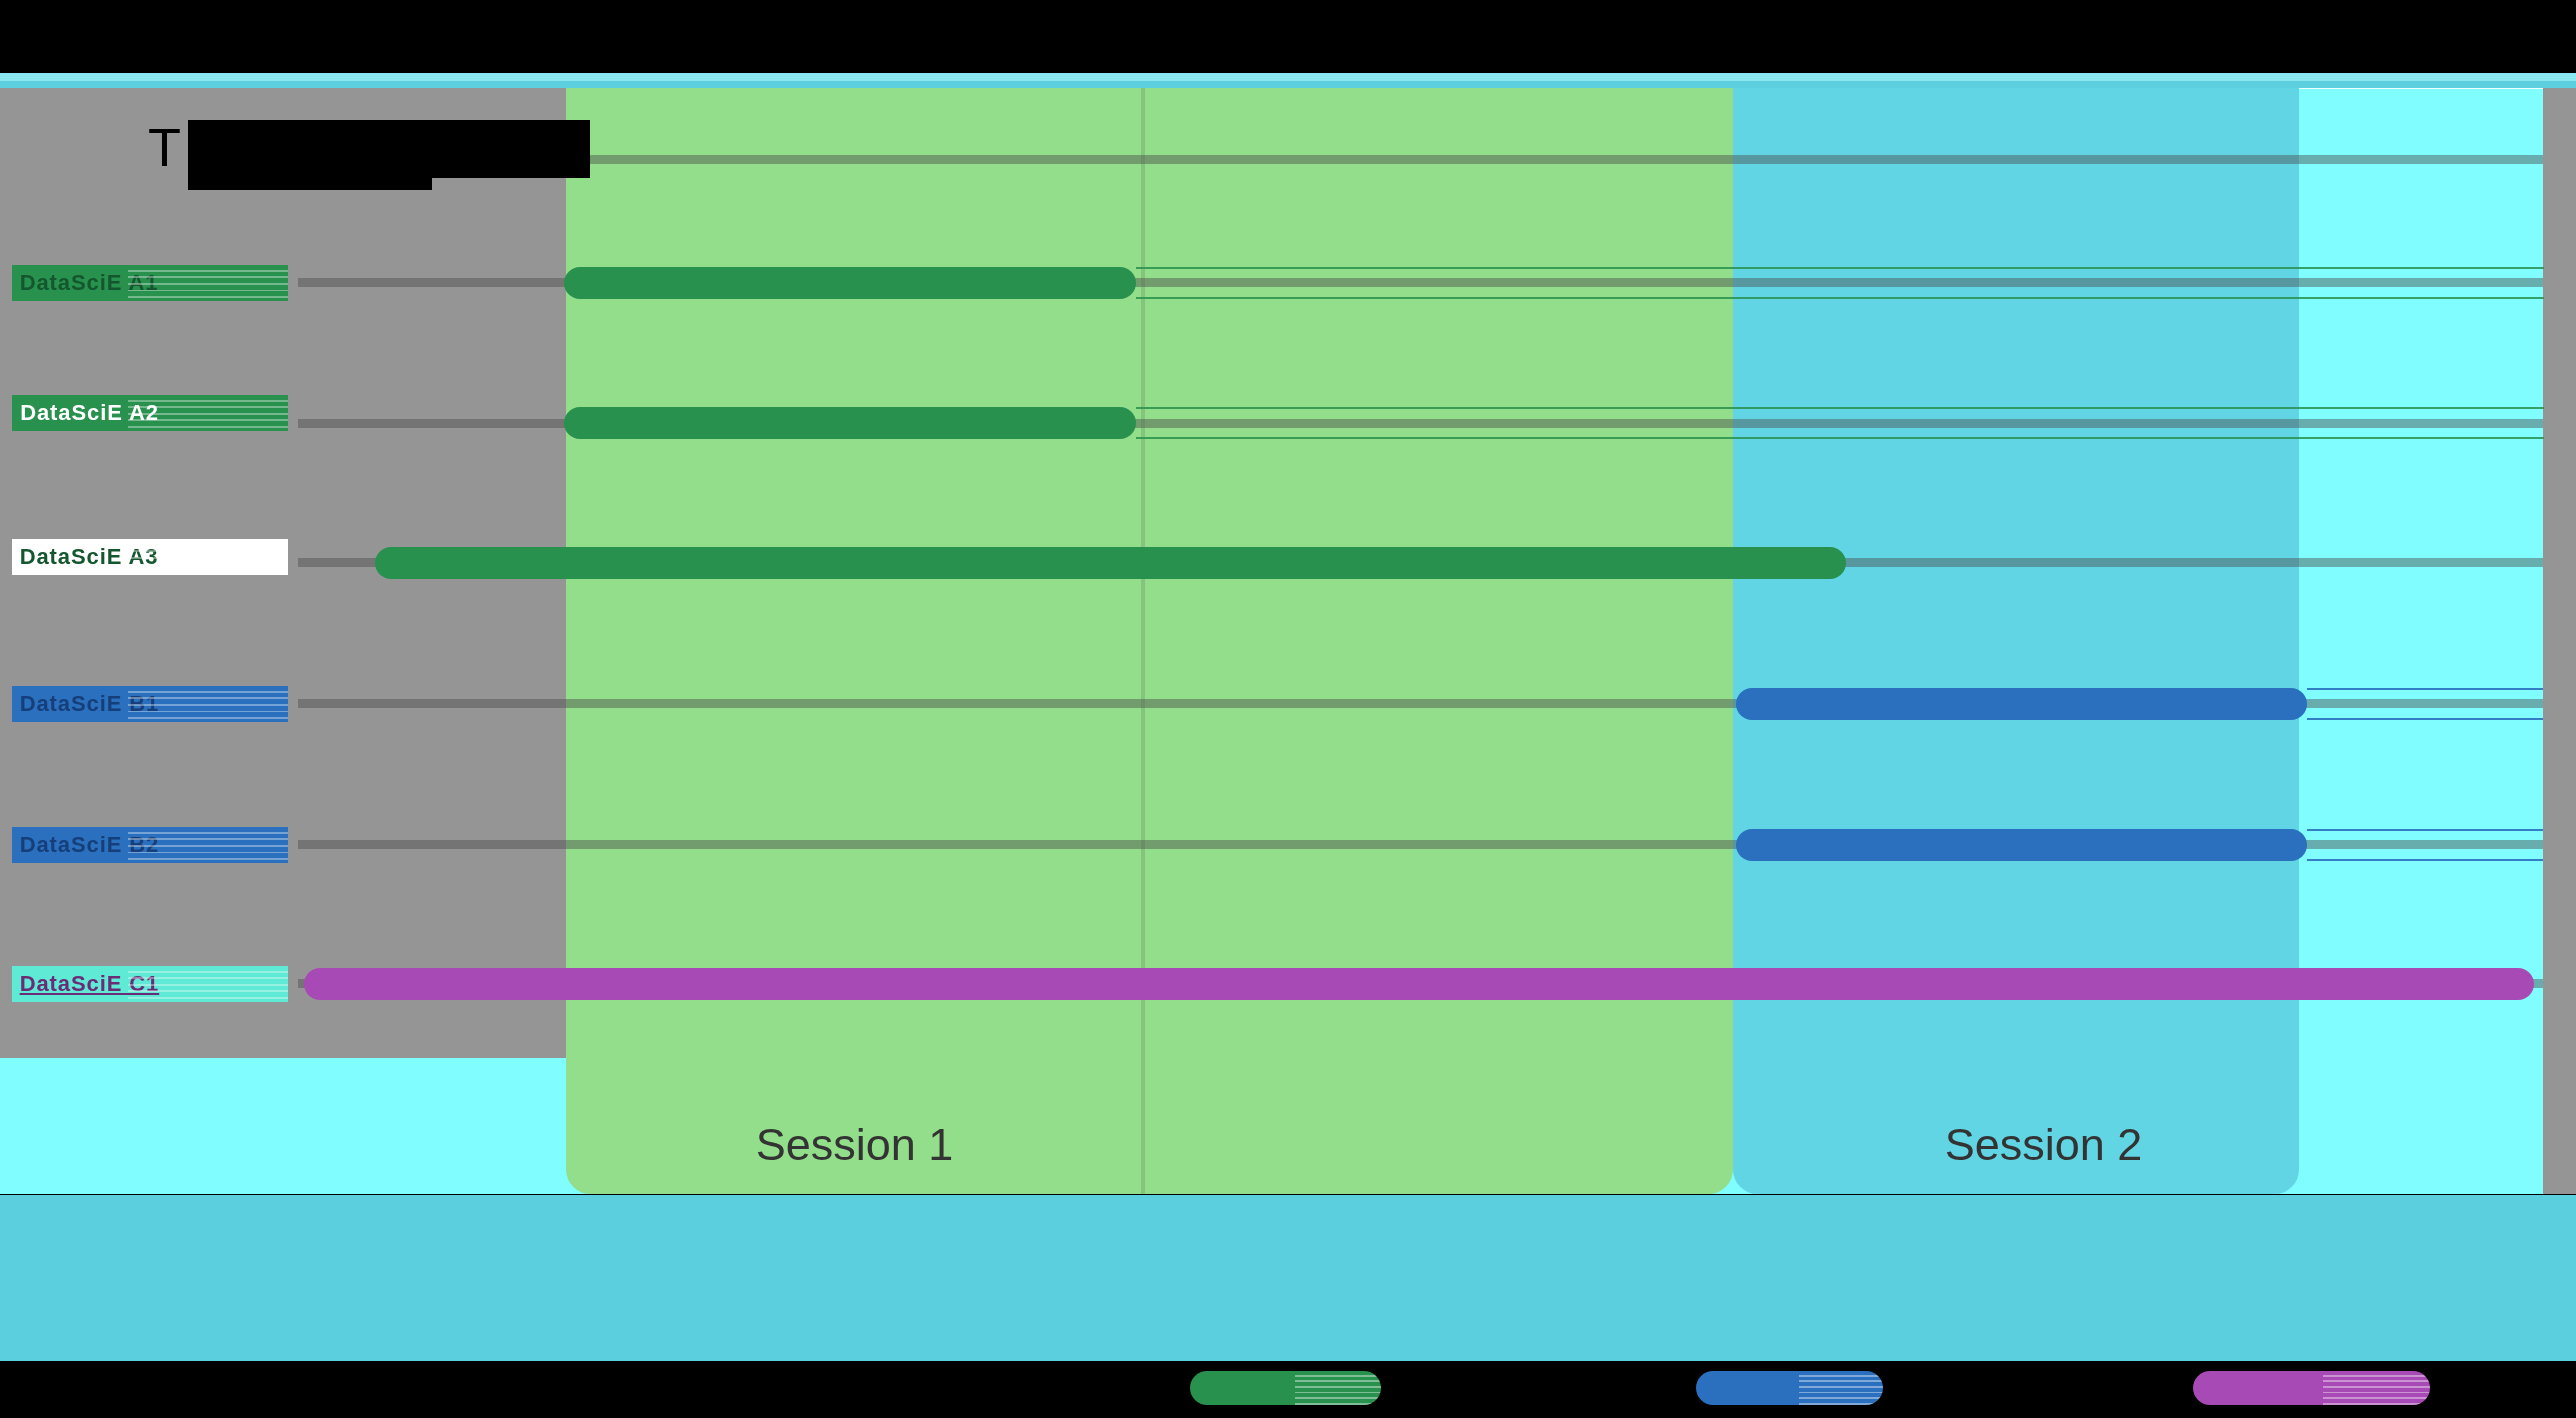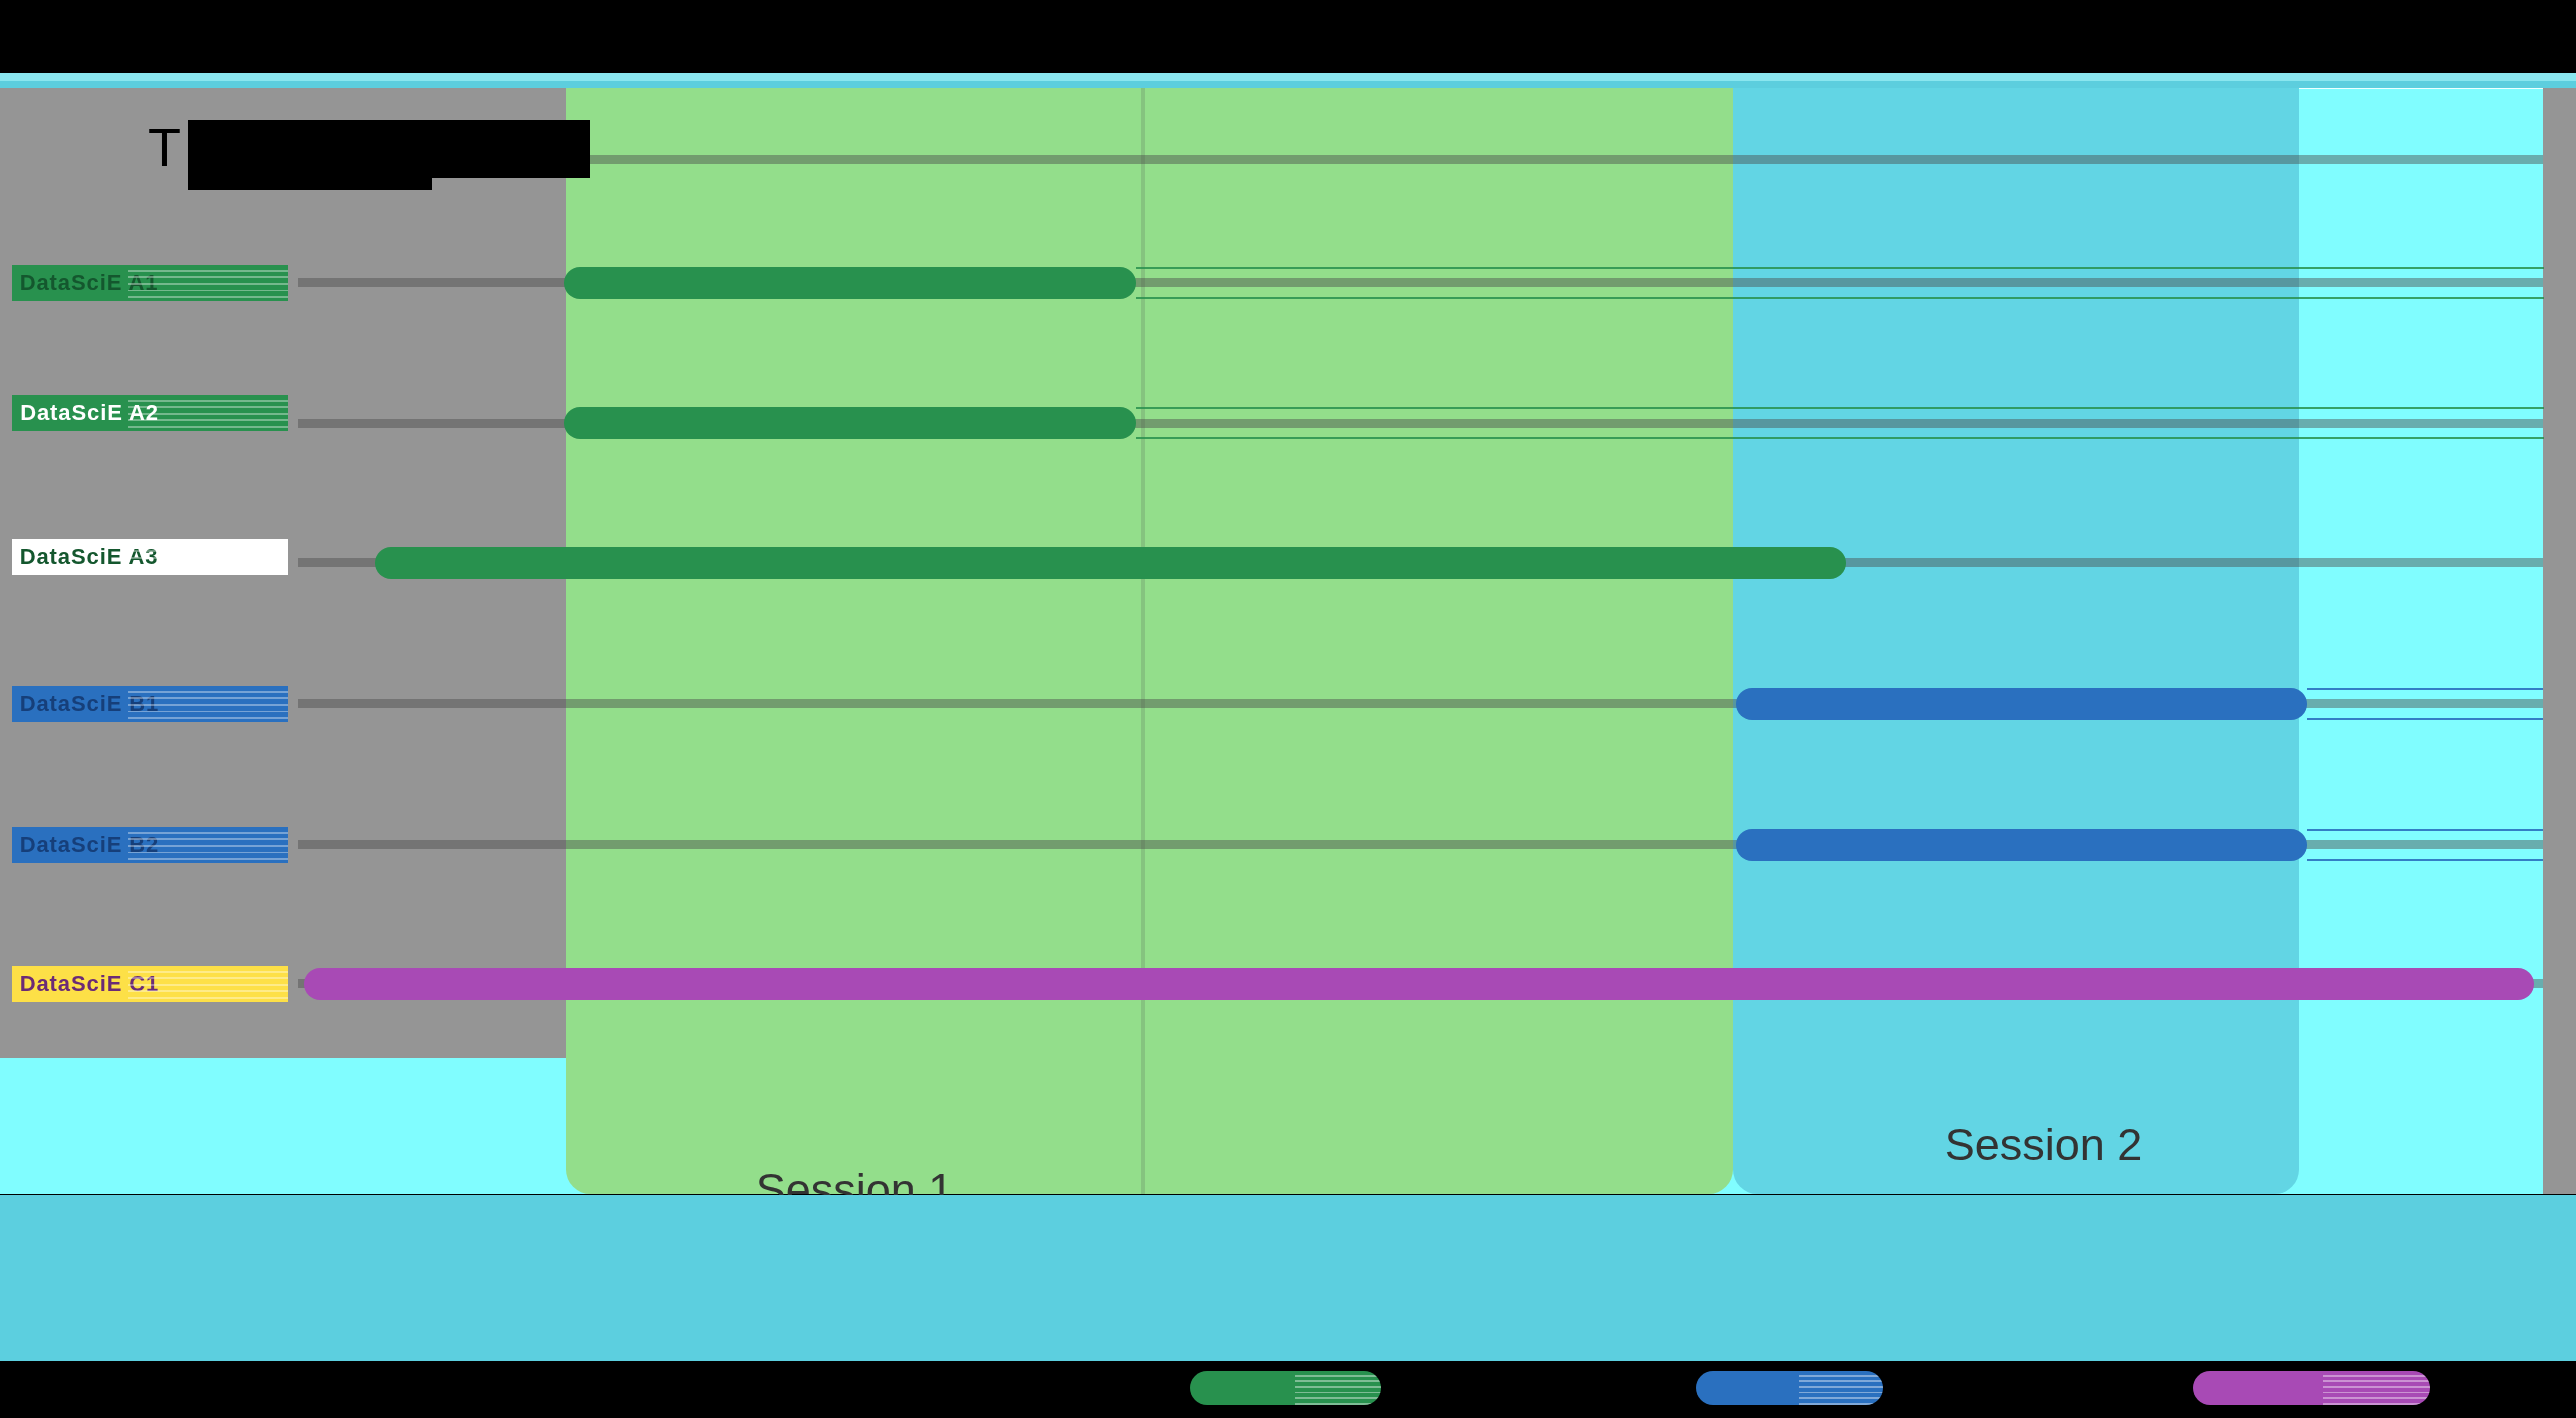--- a/index.html
+++ b/index.html
@@ -66,27 +66,27 @@
   <div class="bar" style="left: 375px; top: 547px; width: 1471px; background-color: rgb(40, 145, 78);"></div>
   <div class="bar" style="left: 1736px; top: 688px; width: 571px; background-color: rgb(42, 112, 191);"></div>
   <div class="bar" style="left: 1736px; top: 829px; width: 571px; background-color: rgb(42, 112, 191);"></div>
   <div class="bar" style="left: 304px; top: 968px; width: 2230px; background-color: rgb(168, 74, 181);"></div>
 
   <div class="row-label" style="top: 265px; background-color: rgb(40, 145, 78); color: rgb(20, 87, 46);">DataSciE A1</div>
   <div class="row-label" style="top: 395px; background-color: rgb(40, 145, 78); color: #ffffff; padding-left: 8px;">DataSciE A2</div>
   <div class="row-label" style="top: 539px; background-color: #ffffff; color: rgb(20, 87, 46);">DataSciE A3</div>
   <div class="row-label" style="top: 686px; background-color: rgb(42, 112, 191); color: rgb(22, 63, 122);">DataSciE B1</div>
   <div class="row-label" style="top: 827px; background-color: rgb(42, 112, 191); color: rgb(22, 63, 122);">DataSciE B2</div>
-  <div class="row-label" style="top: 966px; background-color: #fde047; color: rgb(107, 43, 118);">DataSciE C1</div>
+  <div class="row-label" style="top: 966px; background-color: #5eead4; color: rgb(107, 43, 118); text-decoration: underline;">DataSciE C1</div>
 
   <div class="title-t">T</div>
   <div class="redaction" style="left:188px;top:120px;width:402px;height:58px;"></div>
   <div class="redaction" style="left:188px;top:175px;width:244px;height:15px;"></div>
 
-  <div class="session-label" style="left:566px;width:577px;margin-top:45px;">Session 1</div>
+  <div class="session-label" style="left:566px;width:577px;">Session 1</div>
   <div class="session-label" style="left:1733px;width:621px;">Session 2</div>
 
   <div class="band" style="top: 1195px; height: 166px; background-color: rgb(92, 207, 223);"></div>
 
   <div class="band" style="top: 1361px; height: 58px; background-color: rgb(0, 0, 0);"></div>
 
   <div class="pill" style="left: 1190px; width: 191px; background-color: rgb(40, 145, 78);"></div>
   <div class="pill" style="left: 1696px; width: 187px; background-color: rgb(42, 112, 191);"></div>
   <div class="pill" style="left: 2193px; width: 237px; background-color: rgb(168, 74, 181);"></div>
 

